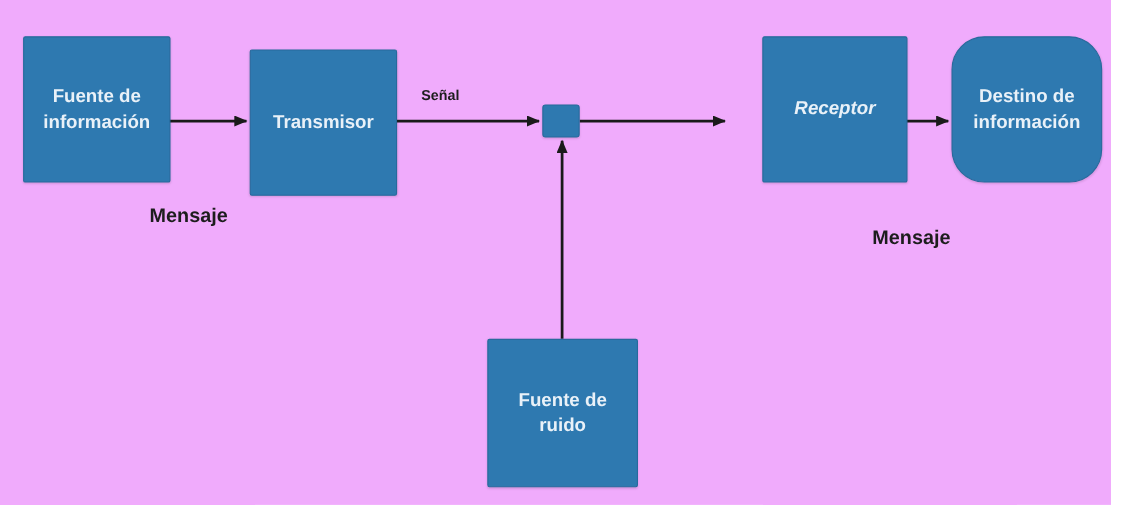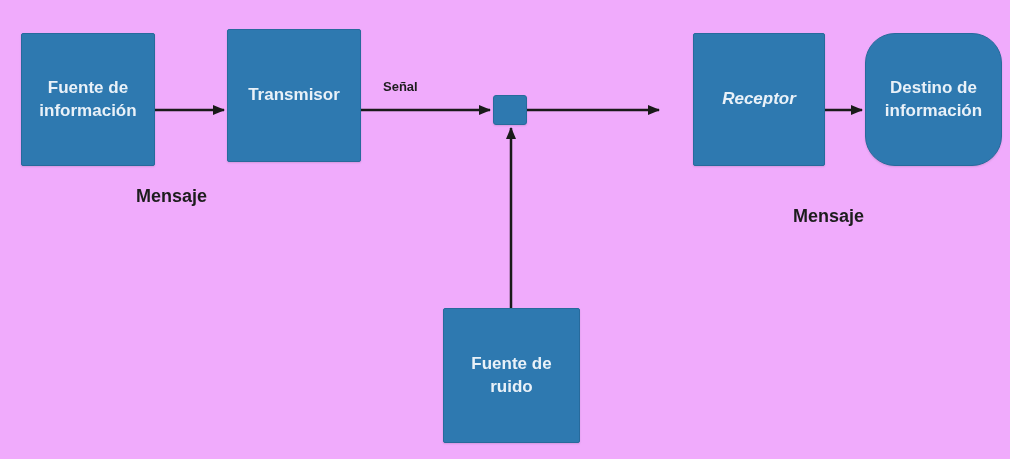--- a/index.html
+++ b/index.html
@@ -26,21 +26,21 @@
     justify-content: center;
     text-align: center;
     color: #e9f1f8;
     font-weight: bold;
     font-size: 17px;
     line-height: 1.3;
     white-space: pre-line;
     box-shadow: 0 1px 2px rgba(0,0,0,0.12);
   }
   .box-info-source   { left: 21px;  top: 33px;  width: 134px; height: 133px; }
-  .box-transmitter   { left: 227px; top: 29px;  width: 134px; height: 133px; }
+  .box-transmitter   { left: 227px; top: 45px;  width: 134px; height: 133px; }
   .box-receiver      { left: 693px; top: 33px;  width: 132px; height: 133px; font-style: italic; }
   .box-destination   { left: 865px; top: 33px;  width: 137px; height: 133px; border-radius: 30px; }
   .box-noise-source  { left: 443px; top: 308px; width: 137px; height: 135px; }
   .box-noise-junction{
     left: 493px; top: 95px; width: 34px; height: 30px;
     border-radius: 3px;
   }
   .flow-label {
     position: absolute;
     color: #1d1d1d;

